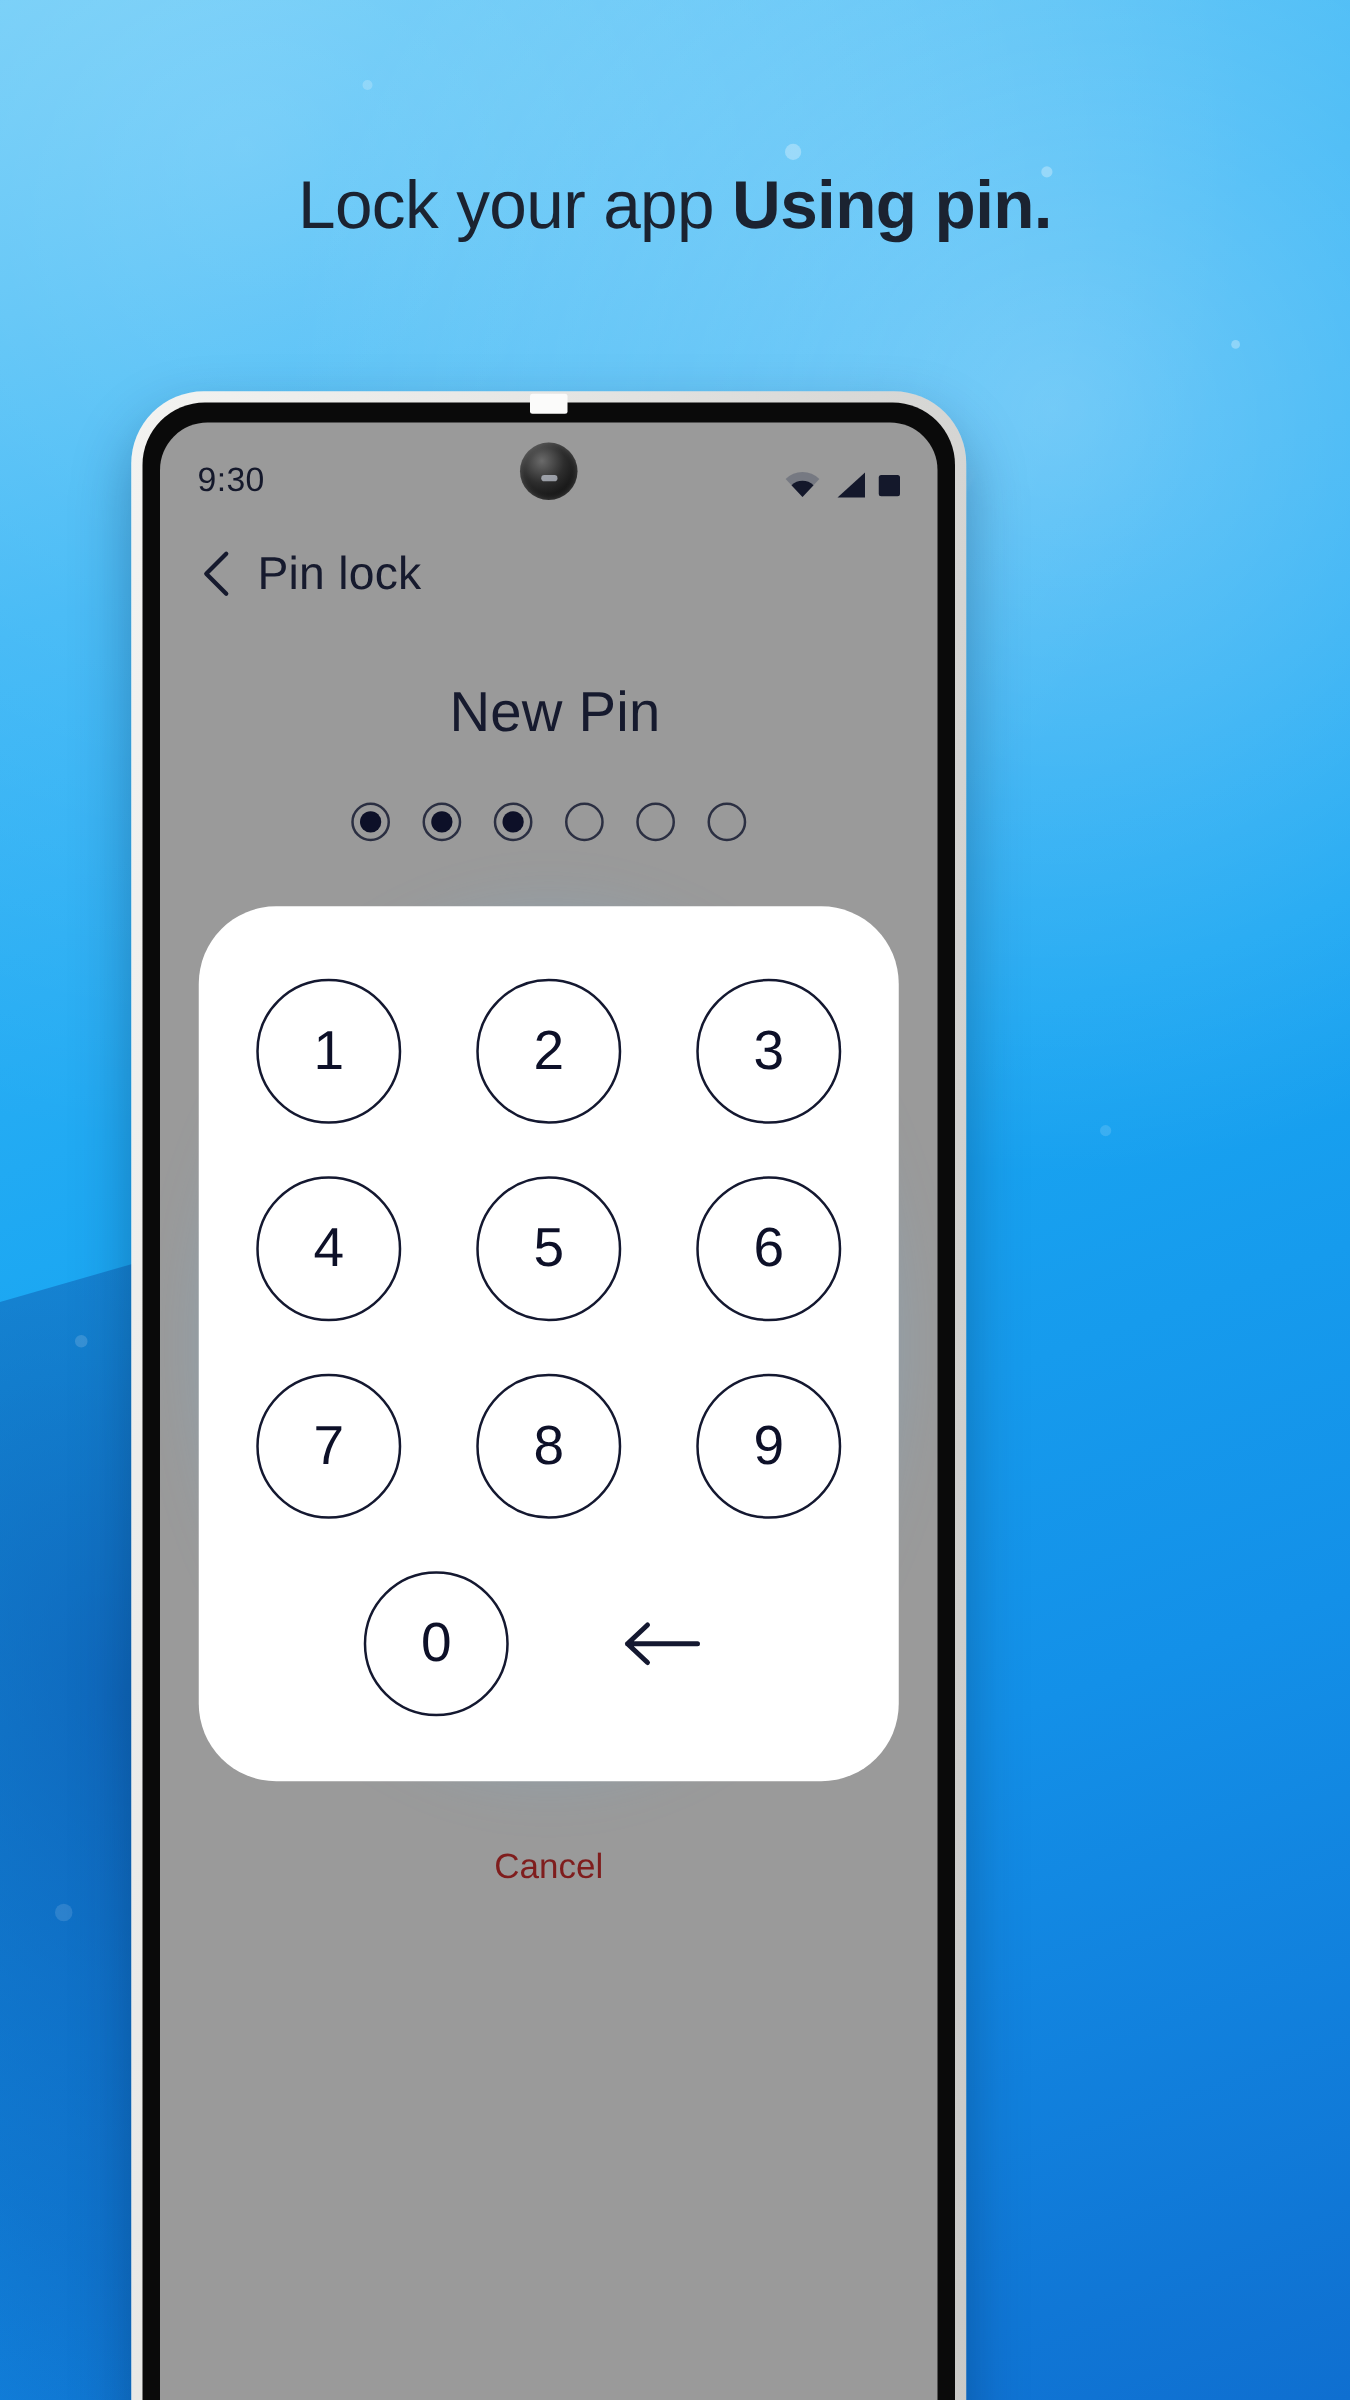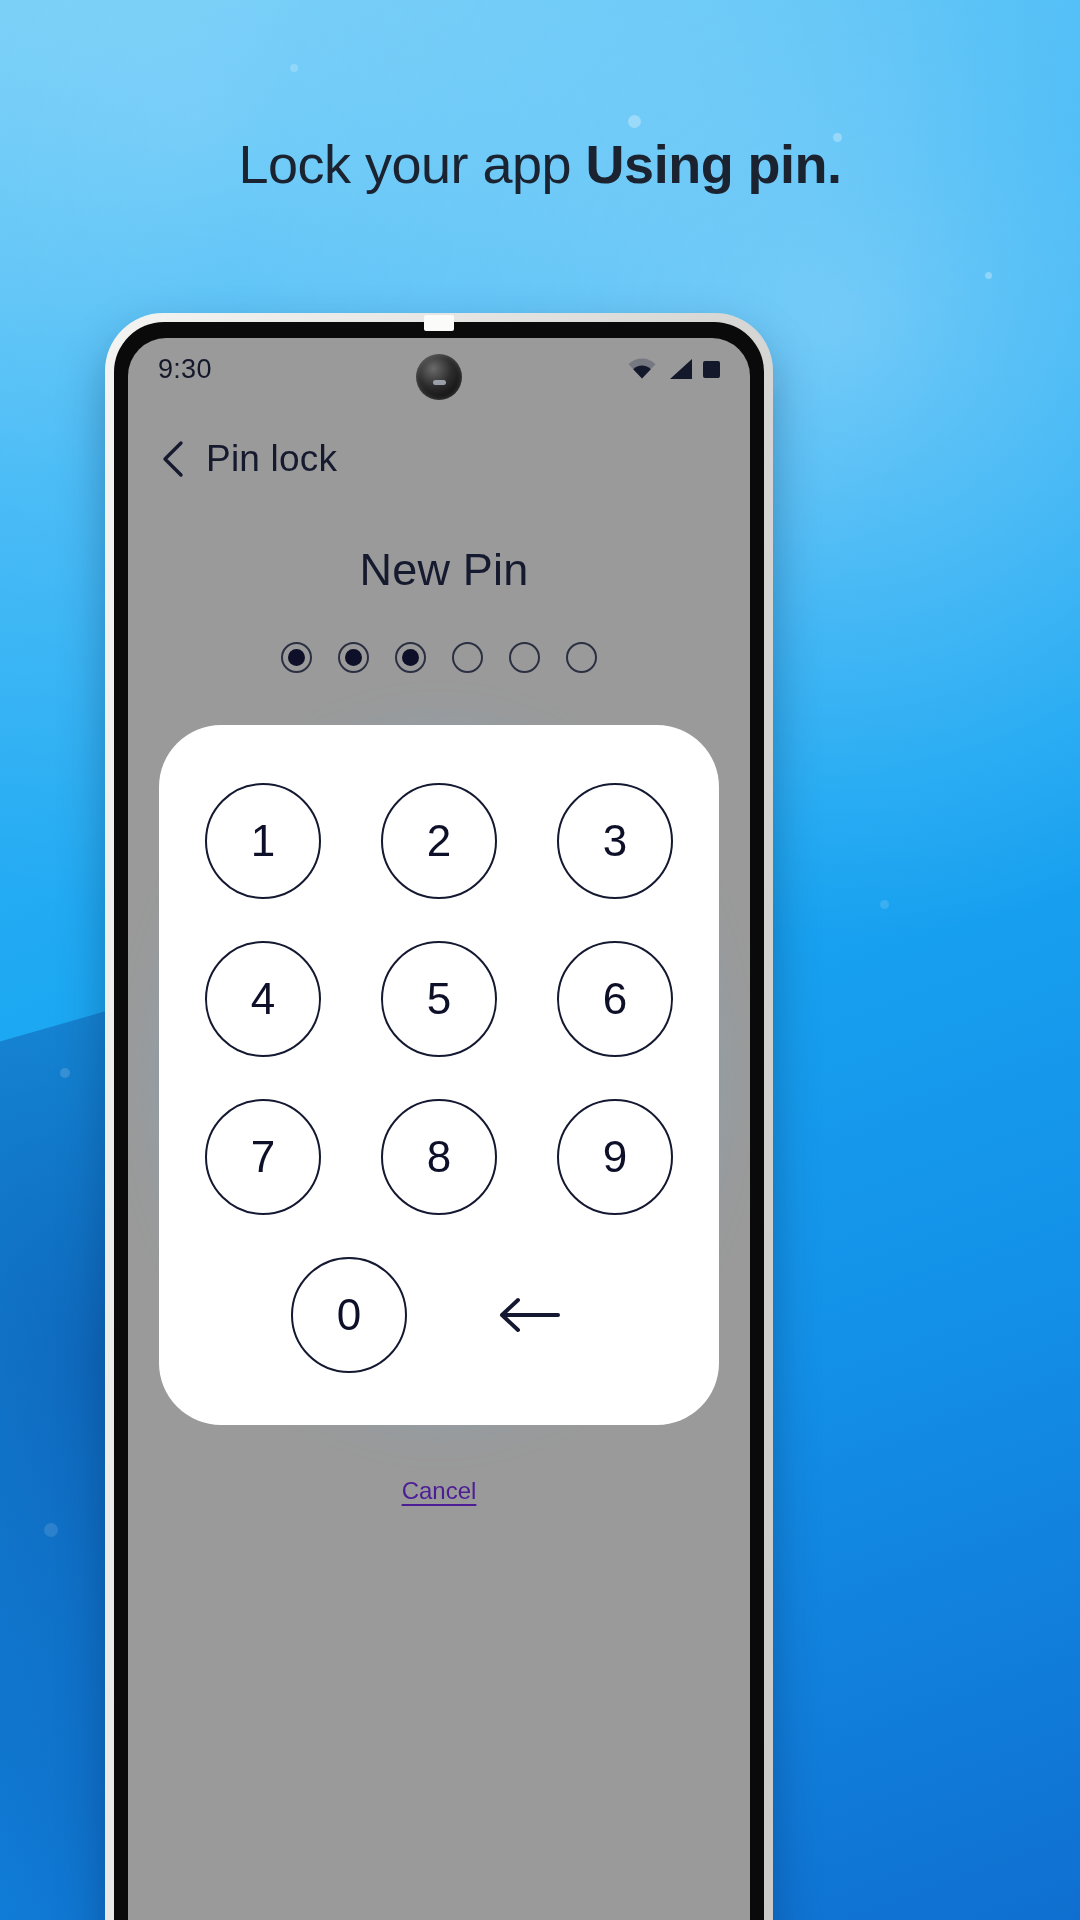--- a/index.html
+++ b/index.html
@@ -77,21 +77,21 @@
     position:relative;
     width:100%; height:100%;
     border-radius:38px 38px 0 0;
     background:#9a9a9a;
     overflow:hidden;
   }
 
   
   .statusbar {
     height:62px;
-    display:flex; align-items:center; justify-content:space-between;
+    display:flex; align-items:flex-end; justify-content:space-between;
     padding:0 30px;
     position:relative;
   }
   .clock { font-size:27px; color:#14182b; font-weight:400; letter-spacing:.3px; }
   .punchhole {
     position:absolute; left:50%; top:16px; margin-left:-23px;
     width:46px; height:46px; border-radius:50%;
     background:radial-gradient(circle at 38% 32%, #6a6a6a 0%, #2d2d2d 42%, #101010 78%, #000 100%);
     box-shadow:inset 0 0 5px rgba(255,255,255,.25);
   }
@@ -179,23 +179,22 @@
     width:116px; height:116px;
     display:flex; align-items:center; justify-content:center;
     border:none; background:transparent;
   }
   .back-arrow-icon { width:66px; height:44px; display:block; }
   .krow.last { justify-content:center; gap:64px; }
 
   
   .cancel-row { text-align:center; margin-top:52px; padding-bottom:28px; }
   .cancel-link {
-    font-size:24px;
-    color:#4c1d95;
-    text-decoration:underline;
+    font-size:28px;
+    color:#7f1d1d;
     text-underline-offset:5px;
   }
 </style>
 </head>
 <body>
 
 <div class="backdrop"></div>
 <div class="beam"></div>
 <div class="dark-swash"></div>
 <div class="bokeh" style="left:628px;top:115px;width:13px;height:13px;"></div>

